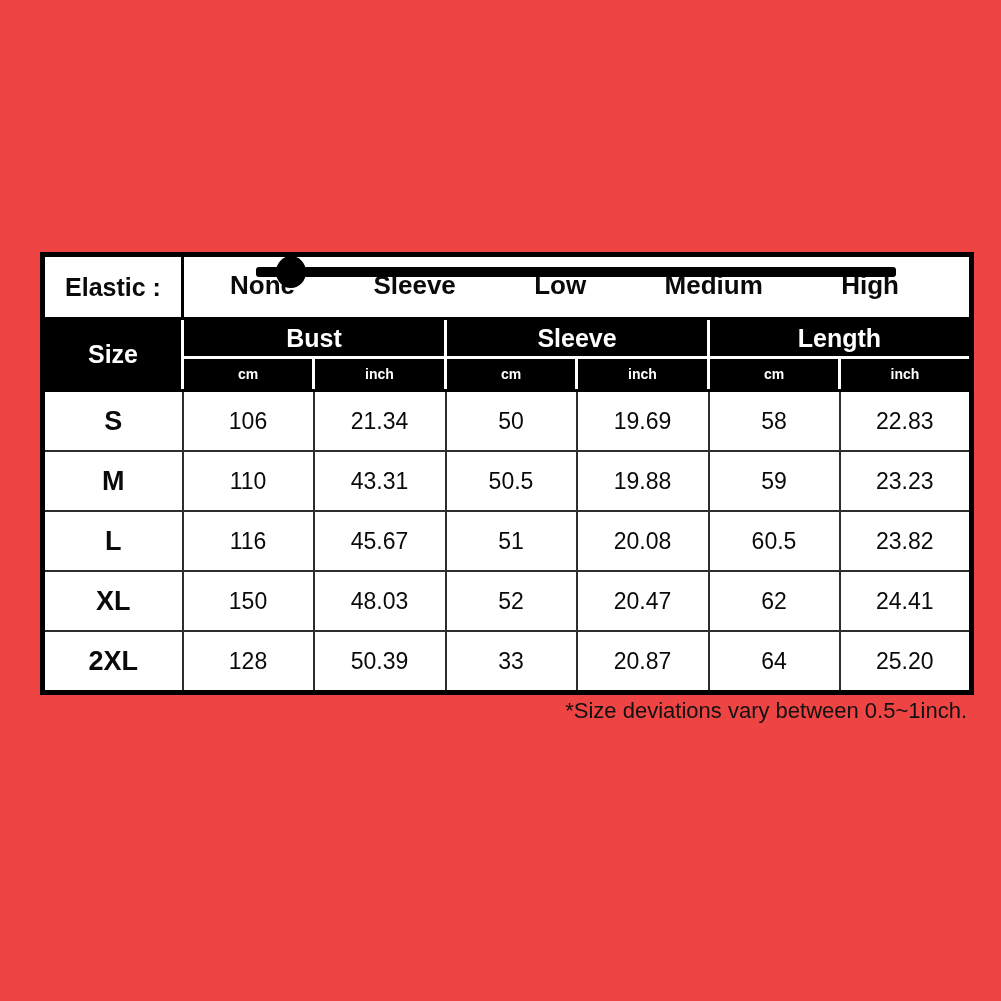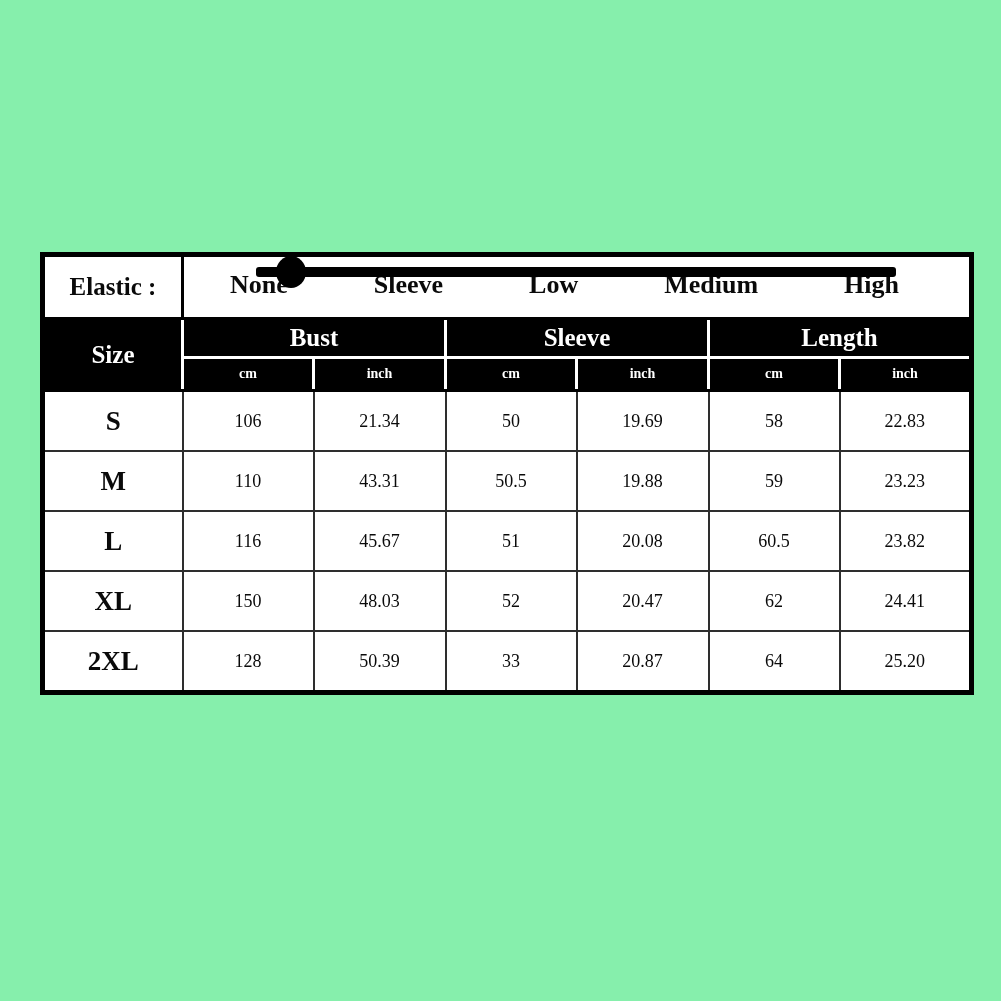--- a/index.html
+++ b/index.html
@@ -5,23 +5,22 @@
   html, body {
     margin: 0;
     padding: 0;
     background: #ffffff;
     font-family: "Liberation Sans", sans-serif;
   }
   .canvas {
     position: relative;
     width: 1001px;
     height: 1001px;
-    background: #86efac;
+    background: #ef4444;
     overflow: hidden;
-    font-family: Liberation Serif, serif;
   }
   .sheet {
     position: absolute;
     left: 40px;
     top: 252px;
   }
   table.chart {
     table-layout: fixed;
     width: 932px;
     border-collapse: collapse;
@@ -88,21 +87,21 @@
   .size-head {
     font-size: 27px;
     border-bottom-color: #000000;
     text-align: center;
   }
   
   .data-row td {
     height: 58px;
     border: 2px solid #2e2e2e;
     background: #ffffff;
-    font-size: 18px;
+    font-size: 23px;
     color: #0a0a0a;
   }
   .data-row td.size-cell {
     font-size: 27px;
     font-weight: bold;
   }
   .footnote {
     position: absolute;
     top: 698px;
     right: 34px;
@@ -195,13 +194,14 @@
           <td>128</td>
           <td>50.39</td>
           <td>33</td>
           <td>20.87</td>
           <td>64</td>
           <td>25.20</td>
         </tr>
       </tbody>
     </table>
   </div>
+  <div class="footnote">*Size deviations vary between 0.5~1inch.</div>
 </div>
 
 </body></html>

